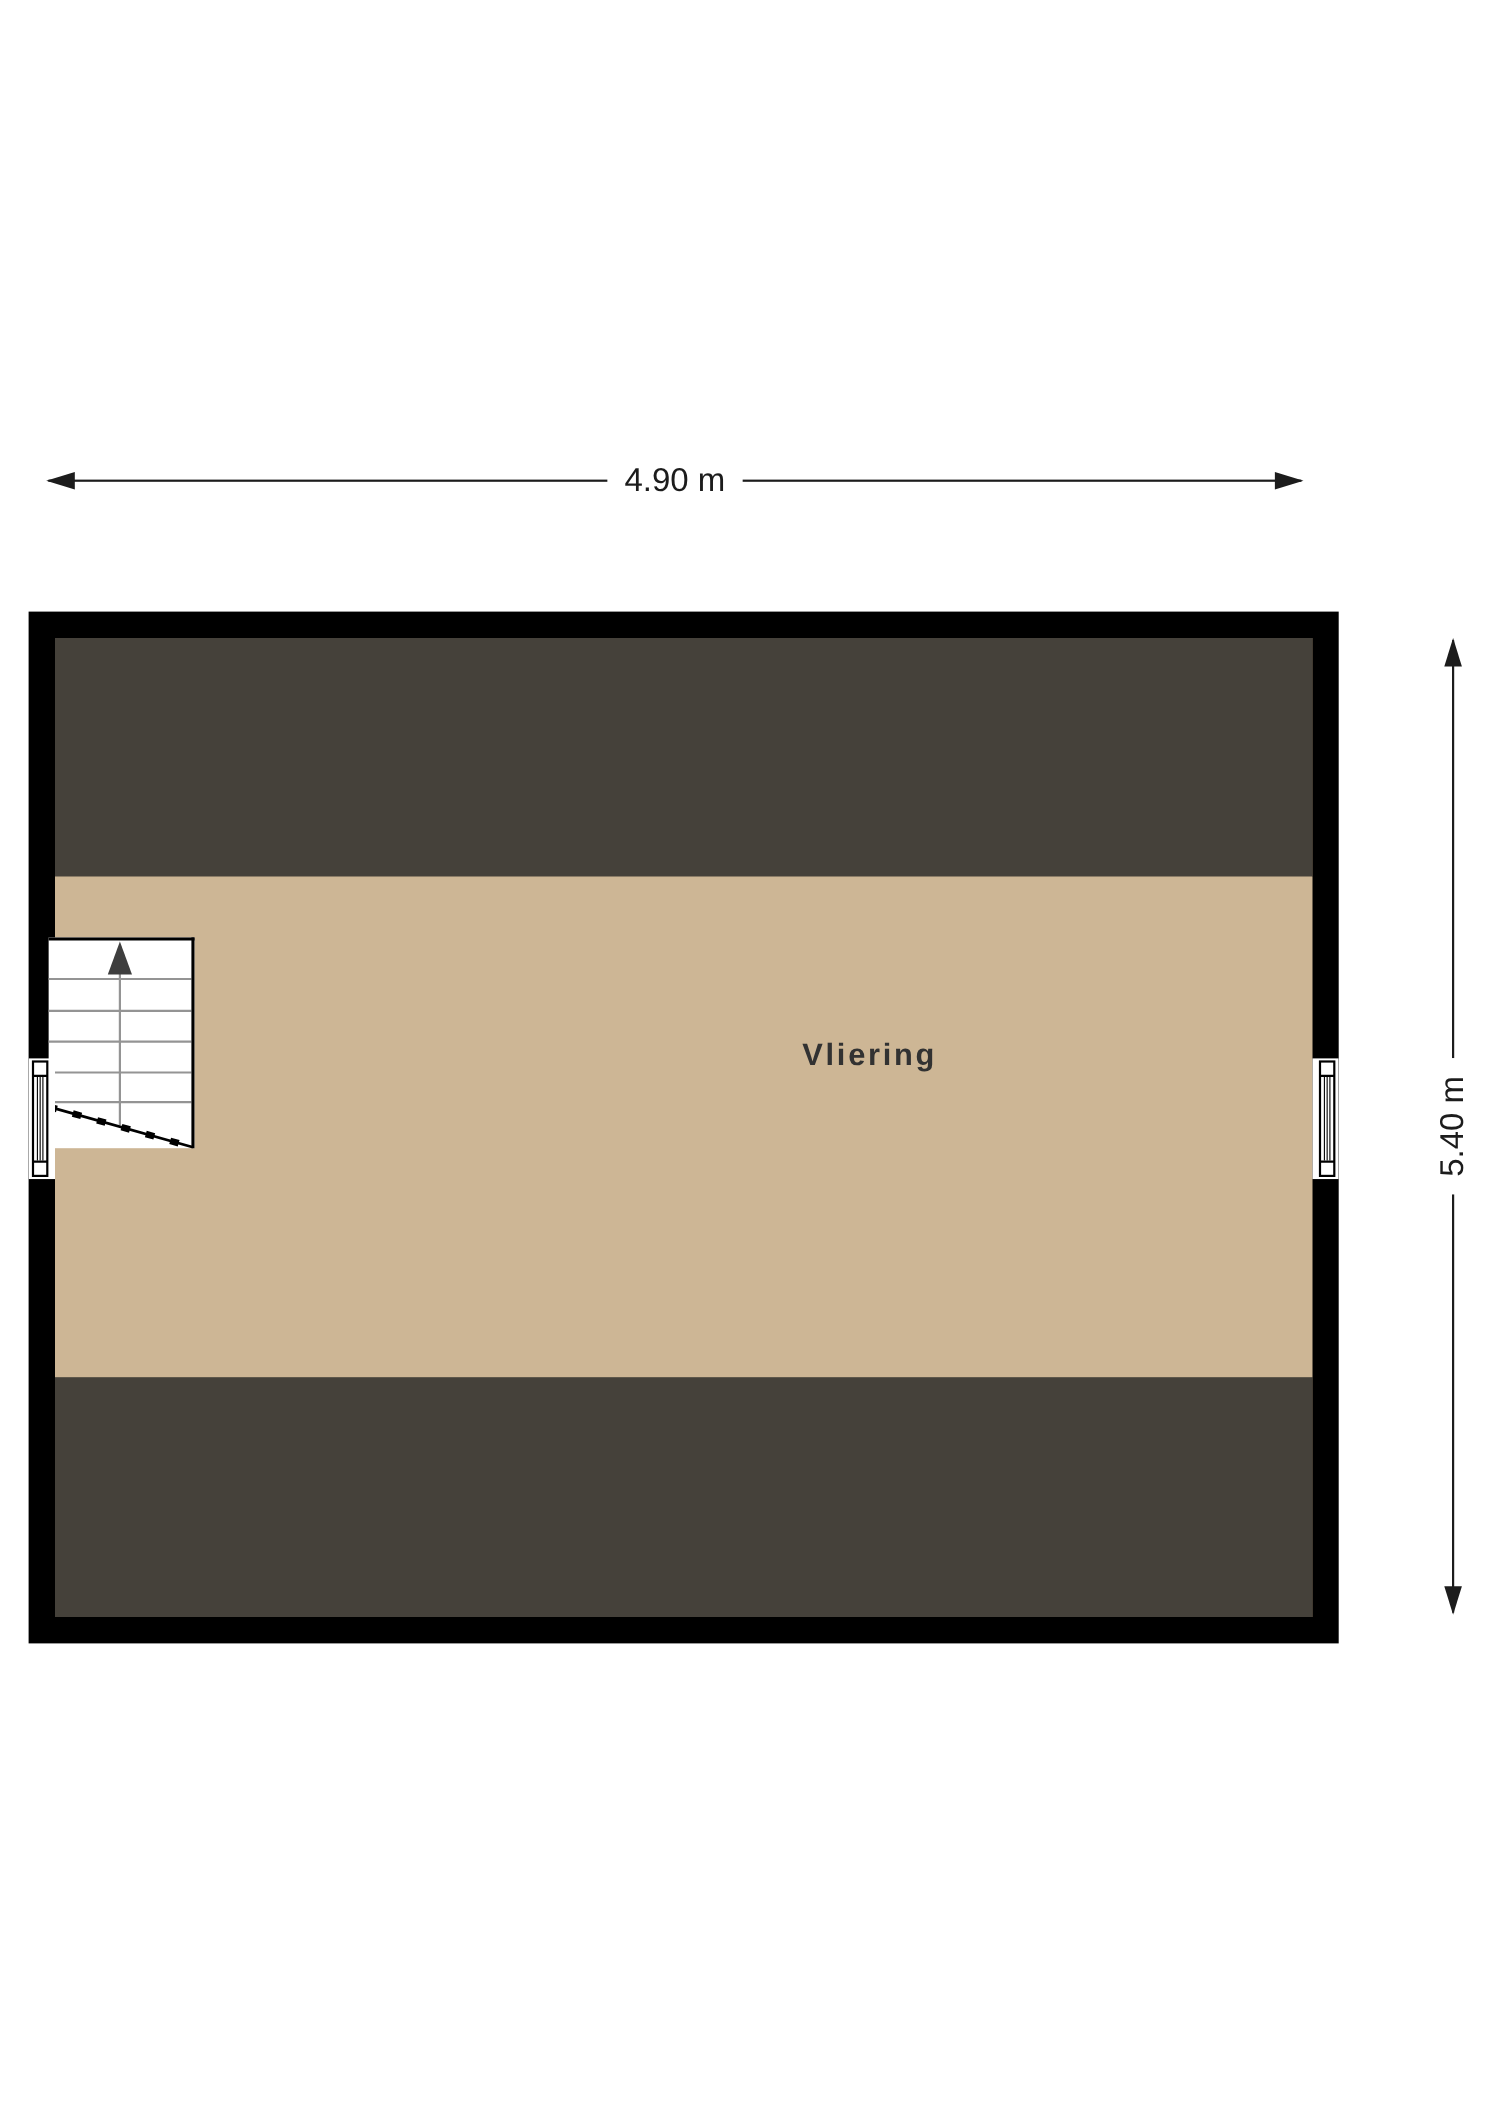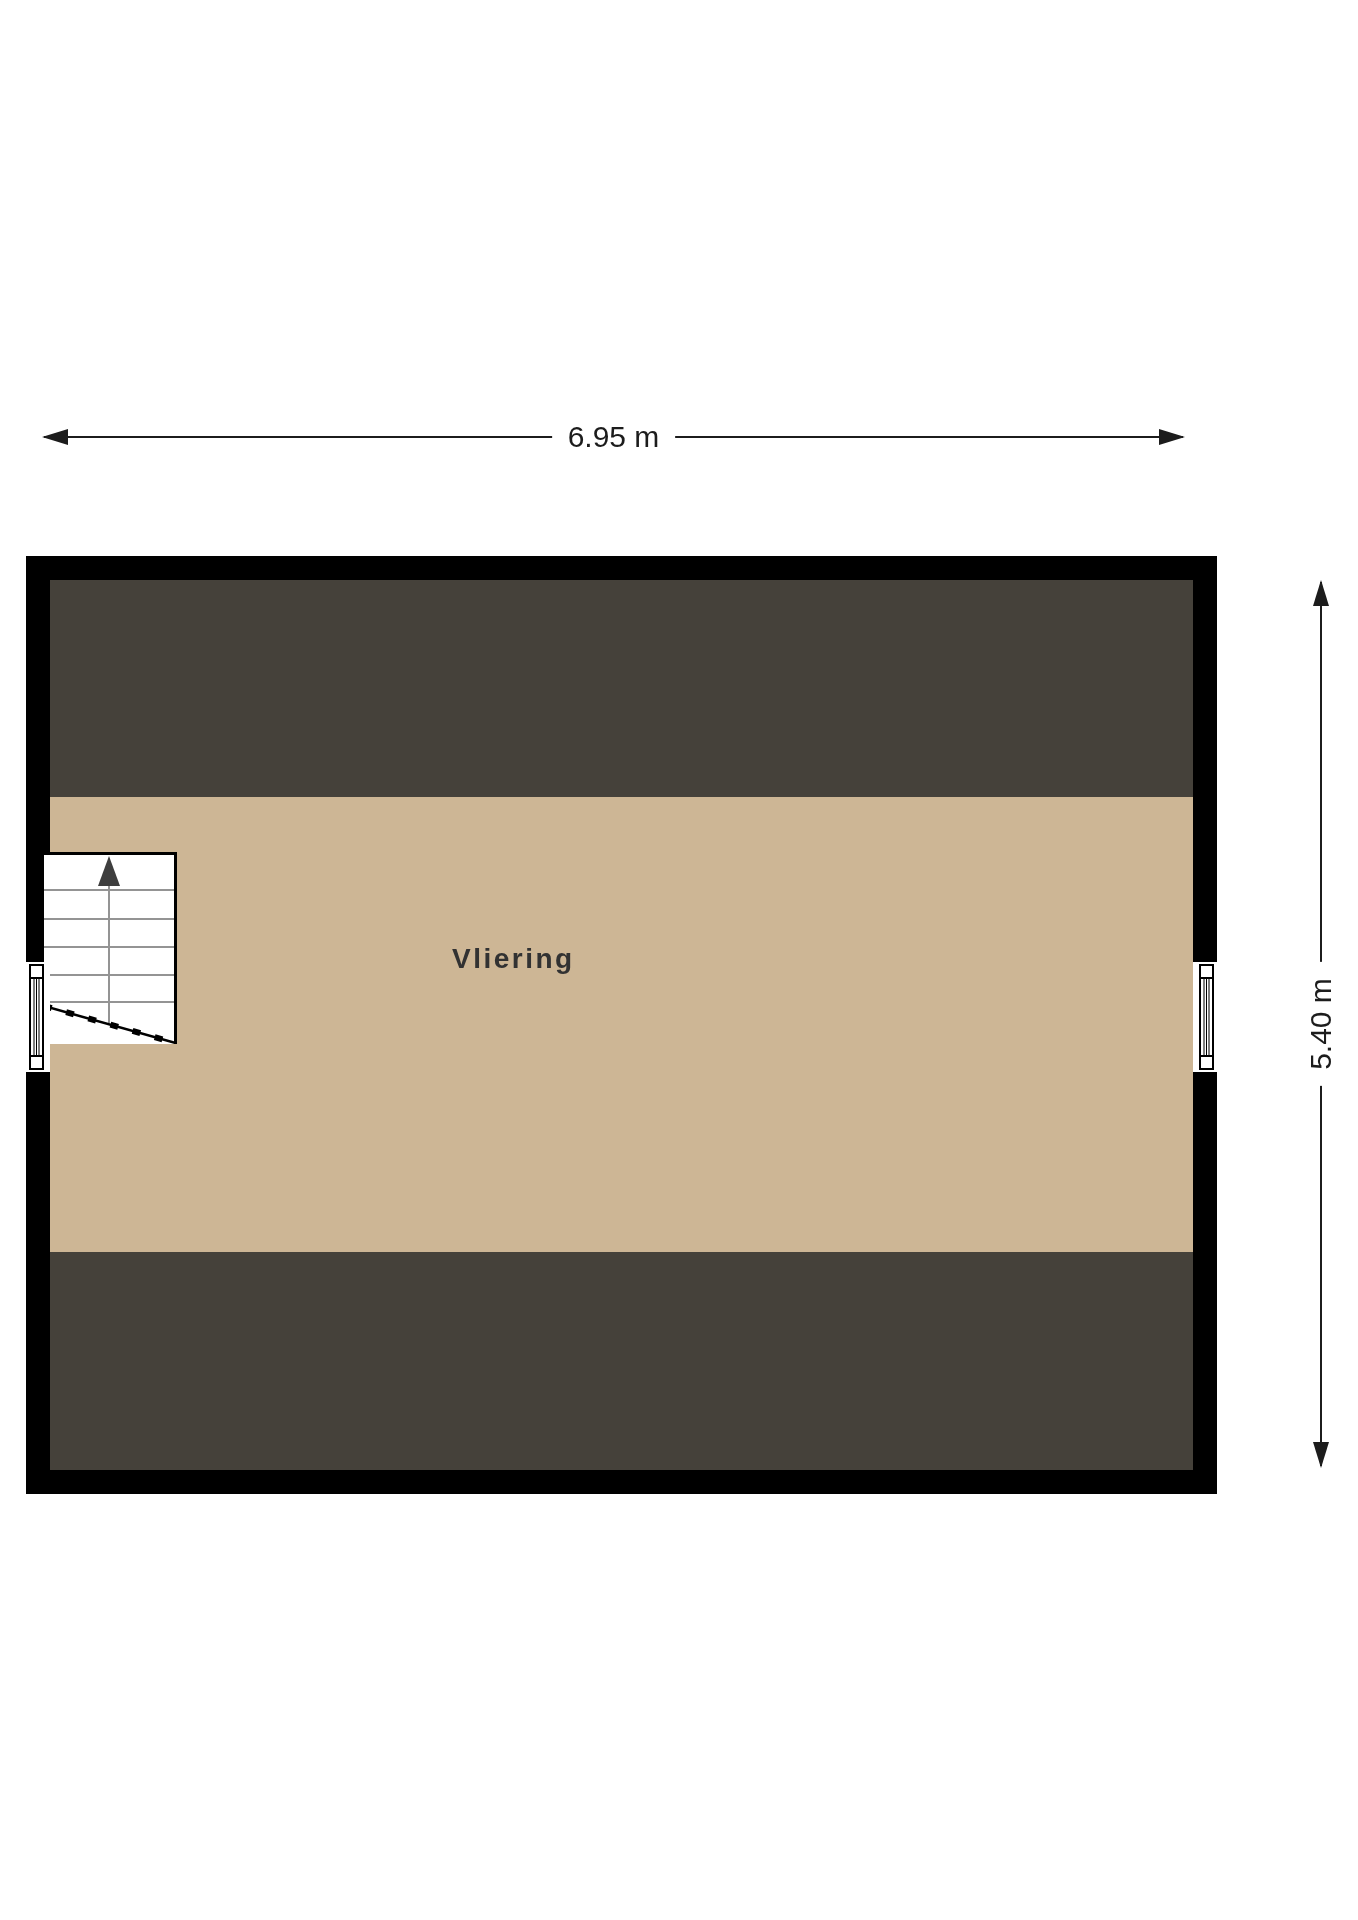--- a/index.html
+++ b/index.html
@@ -19,21 +19,21 @@
     font-family:"Liberation Sans","DejaVu Sans",sans-serif;
   }
   
   .building{position:absolute;left:26px;top:556px;width:1191px;height:938px;background:var(--wall);}
   .interior{position:absolute;left:24px;top:24px;width:1143px;height:890px;background:var(--floor);}
   .band{position:absolute;left:0;width:100%;background:var(--sloped-area);}
   .band-top{top:0;height:217px;}
   .band-bottom{top:672px;height:218px;}
   .floor-area{position:absolute;left:0;top:217px;width:100%;height:455px;background:var(--floor);}
   
-  .room-label{position:absolute;left:452px;top:944px;width:400px;text-align:left;color:var(--room-text);}
+  .room-label{position:absolute;left:452px;top:944px;width:400px;text-align:right;color:var(--room-text);}
   .room-name{font-size:28px;font-weight:600;letter-spacing:2.5px;line-height:1.1;}
   .room-height{font-size:24px;font-weight:500;letter-spacing:0.5px;margin-top:10px;line-height:1.1;}
   
   .stairs-svg{position:absolute;left:44px;top:852px;width:133px;height:192px;}
   .window-svg{position:absolute;width:24px;height:110px;}
   .window-left{left:26px;top:962px;}
   .window-right{left:1193px;top:962px;}
   
   .dim{position:absolute;color:var(--dimension);}
   .dim-top{left:42px;top:429px;width:1143px;height:16px;}
@@ -54,21 +54,21 @@
 </style>
 </head>
 <body>
 
 <div class="canvas">
 
   <div class="dim dim-top">
     <div class="dim-line"></div>
     <div class="arrow arrow-left"></div>
     <div class="arrow arrow-right"></div>
-    <span class="dim-label">6.95 m</span>
+    <span class="dim-label">4.90 m</span>
   </div>
 
   <div class="dim dim-right">
     <div class="dim-line"></div>
     <div class="arrow arrow-up"></div>
     <div class="arrow arrow-down"></div>
     <span class="dim-label">5.40 m</span>
   </div>
 
   <div class="building">

